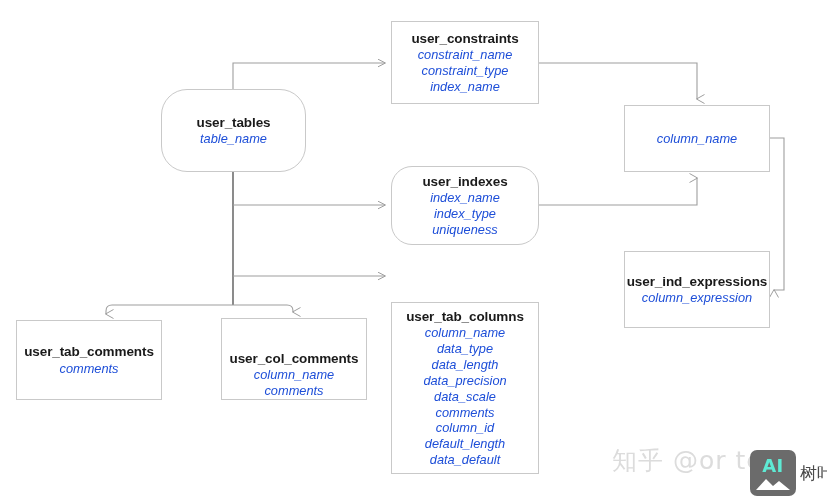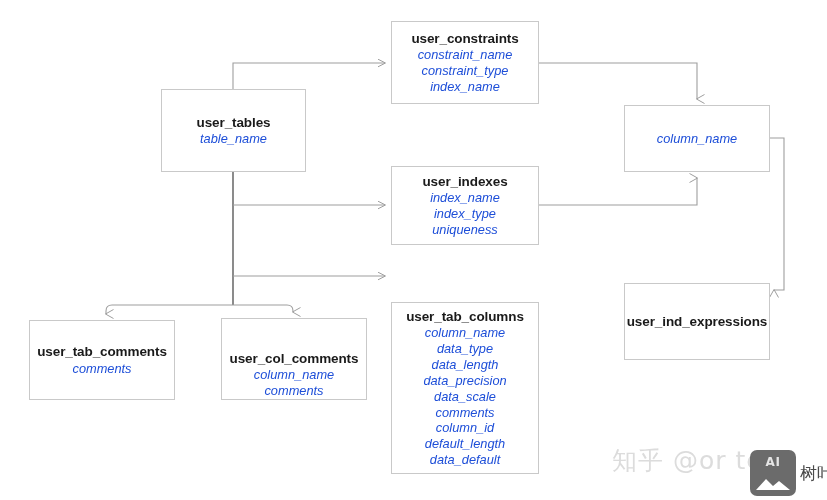--- a/index.html
+++ b/index.html
@@ -83,22 +83,22 @@
     width: 46px;
     height: 46px;
     background: #6b6b6b;
     border-radius: 7px;
     z-index: 6;
     display: flex;
     align-items: flex-start;
     justify-content: center;
   }
   #wm-badge .ai-label {
-    color: #e5e5e5;
-    font-size: 12px;
+    color: #5eead4;
+    font-size: 18px;
     font-weight: bold;
     margin-top: 5px;
     letter-spacing: 0.5px;
     font-family: "DejaVu Sans", sans-serif;
   }
   #wm-badge .mountain {
     position: absolute;
     left: 6px;
     bottom: 6px;
     width: 34px;
@@ -169,62 +169,65 @@
 
   <div class="node" style="left:391px; top:21px; width:148px; height:83px;">
     <div class="node-title">user_constraints</div>
     <div class="node-fields">
       <div class="node-field">constraint_name</div>
       <div class="node-field">constraint_type</div>
       <div class="node-field">index_name</div>
     </div>
   </div>
 
-  <div class="node" style="left:161px; top:89px; width:145px; height:83px;">
+  <div class="node" style="left:161px; top:89px; width:145px; height:83px;border-radius:26px;">
     <div class="node-title">user_tables</div>
     <div class="node-fields">
       <div class="node-field">table_name</div>
     </div>
   </div>
 
   <div class="node" style="left:624px; top:105px; width:146px; height:67px;">
     <div class="node-fields">
       <div class="node-field">column_name</div>
     </div>
   </div>
 
-  <div class="node" style="left:391px; top:166px; width:148px; height:79px;">
+  <div class="node" style="left:391px; top:166px; width:148px; height:79px;border-radius:21px;">
     <div class="node-title">user_indexes</div>
     <div class="node-fields">
       <div class="node-field">index_name</div>
       <div class="node-field">index_type</div>
       <div class="node-field">uniqueness</div>
     </div>
   </div>
 
-  <div class="node" style="left:624px; top:251px; width:146px; height:77px;margin-top:32px;">
+  <div class="node" style="left:624px; top:251px; width:146px; height:77px;">
     <div class="node-title">user_ind_expressions</div>
+    <div class="node-fields">
+      <div class="node-field">column_expression</div>
+    </div>
   </div>
 
   <div class="node" style="left:391px; top:302px; width:148px; height:172px;">
     <div class="node-title">user_tab_columns</div>
     <div class="node-fields">
       <div class="node-field">column_name</div>
       <div class="node-field">data_type</div>
       <div class="node-field">data_length</div>
       <div class="node-field">data_precision</div>
       <div class="node-field">data_scale</div>
       <div class="node-field">comments</div>
       <div class="node-field">column_id</div>
       <div class="node-field">default_length</div>
       <div class="node-field">data_default</div>
     </div>
   </div>
 
-  <div class="node" style="left:29px; top:320px; width:146px; height:80px;">
+  <div class="node" style="left:16px; top:320px; width:146px; height:80px;">
     <div class="node-title">user_tab_comments</div>
     <div class="node-fields">
       <div class="node-field">comments</div>
     </div>
   </div>
 
   <div class="node" style="left:221px; top:318px; width:146px; height:82px;justify-content:flex-end;">
     <div class="node-title">user_col_comments</div>
     <div class="node-fields">
       <div class="node-field">column_name</div>

